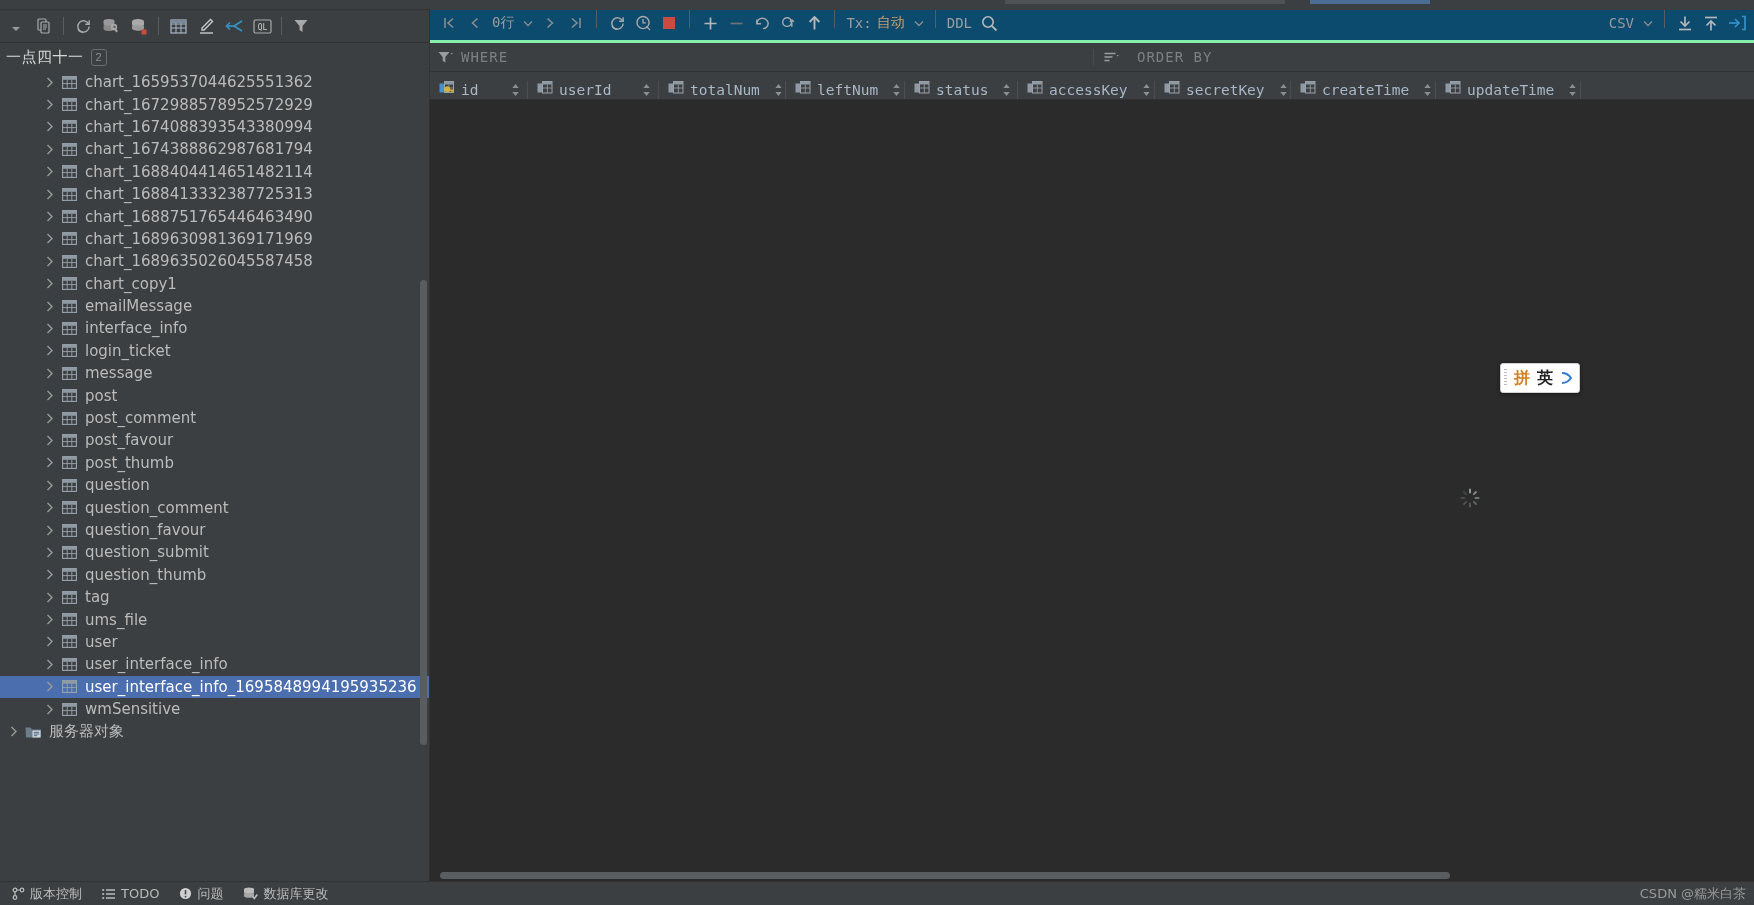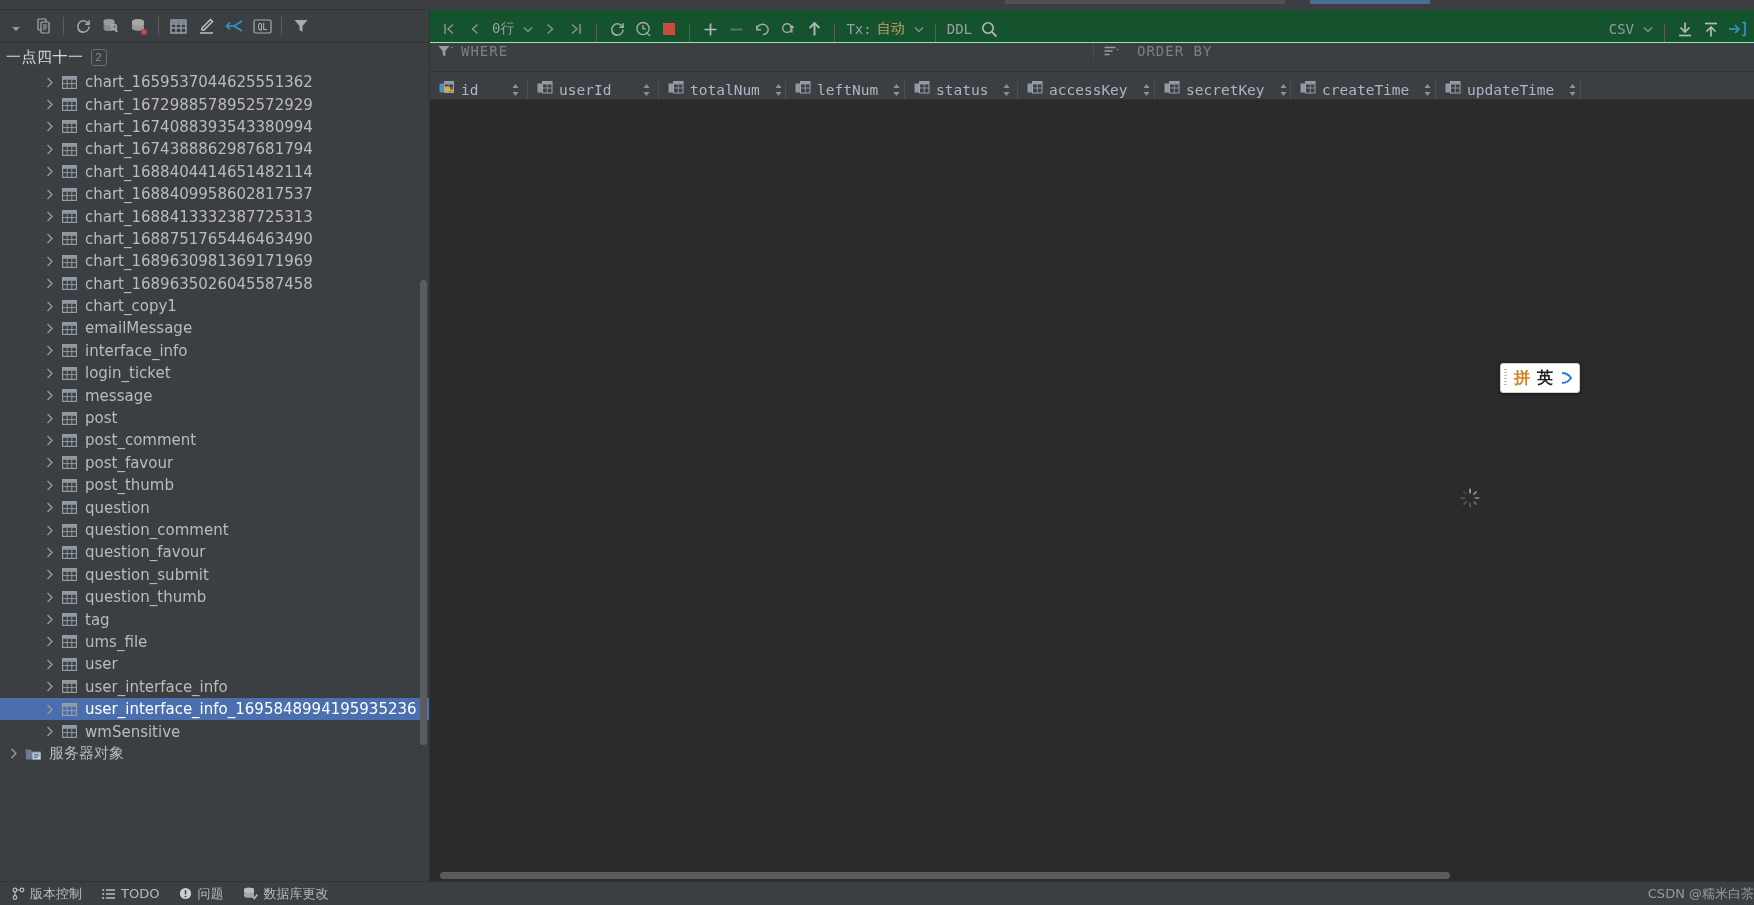--- a/index.html
+++ b/index.html
@@ -116,43 +116,43 @@
 
   
   .right-panel {
     flex: 1 1 auto; min-width: 0;
     background: #3c3f41;
     display: flex; flex-direction: column;
     position: relative;
   }
   .grid-toolbar {
     height: 33px; flex: 0 0 33px;
-    display: flex; align-items: flex-end;
-    background: #14532d;
+    display: flex; align-items: flex-start;
+    background: #0c4a6e;
     padding-left: 6px;
-    border-bottom: 1px solid #86efac;
+    border-bottom: 3px solid #86efac;
   }
   .gt-btn {
     height: 26px; min-width: 26px;
     display:flex; align-items:center; justify-content:center;
     padding: 0 4px; border-radius:3px; flex: 0 0 auto;
   }
   .gt-sep { width:1px; height:18px; background:#5a5d5f; margin:0 7px; flex:0 0 auto;}
   .gt-text {
     color: #9b9e9f; font-size: 14px; font-family: "DejaVu Sans Mono", monospace;
     white-space: nowrap;
   }
   .gt-text.rows { color:#9b9e9f; }
   .gt-text.tx   { color:#9b9e9f; }
   .gt-orange { color:#cc9f68; }
   .gt-spacer { flex: 1 1 auto; }
 
   .filter-bar {
     height: 29px; flex: 0 0 29px;
-    display: flex; align-items: flex-start;
+    display: flex; align-items: center;
     background: #3c3f41;
     border-bottom: 1px solid #323232;
   }
   .filter-where {
     flex: 1 1 auto;
     display:flex; align-items:center; gap:7px;
     padding-left: 8px;
     border-right: 1px solid #4c4f51;
     min-width:0;
   }
@@ -212,21 +212,21 @@
     position: relative;
   }
   .sb-item {
     display:flex; align-items:center; gap:5px;
     padding: 0 10px; height: 100%;
     font-size: 13px; color: #bbbbbb;
     font-family: "DejaVu Sans", sans-serif;
     white-space: nowrap;
   }
   .sb-watermark {
-    position: absolute; right: 0;
+    position: absolute; right: 8px;
     font-size: 13px; color: #9a9a9a;
     font-family: "DejaVu Sans", sans-serif;
   }
 
   
   .ime-widget {
     position: absolute;
     left: 1500px; top: 363px;
     height: 30px;
     display: flex; align-items: center;
@@ -419,35 +419,20 @@
               </svg>
             </span>
             <span class="tree-icon">
               <svg width="15" height="13" viewBox="0 0 15 13">
                 <rect x="0.6" y="0.6" width="13.8" height="11.8" fill="none" stroke="#9aa4ad" stroke-width="1.1"></rect>
                 <rect x="0.6" y="0.6" width="13.8" height="3.2" fill="#8e99a3"></rect>
                 <path d="M0.6 7.6h13.8M5.2 3.8v8.6M9.8 3.8v8.6" stroke="#9aa4ad" stroke-width="0.9"></path>
               </svg>
             </span>
             <span class="tree-label">chart_1688404414651482114</span>
-          </div>
-          <div class="tree-row depth2">
-            <span class="chev">
-              <svg width="9" height="11" viewBox="0 0 9 11">
-                <path d="M1.5 1 L6 5.5 L1.5 10" fill="none" stroke="#9a9a9a" stroke-width="1.4"></path>
-              </svg>
-            </span>
-            <span class="tree-icon">
-              <svg width="15" height="13" viewBox="0 0 15 13">
-                <rect x="0.6" y="0.6" width="13.8" height="11.8" fill="none" stroke="#9aa4ad" stroke-width="1.1"></rect>
-                <rect x="0.6" y="0.6" width="13.8" height="3.2" fill="#8e99a3"></rect>
-                <path d="M0.6 7.6h13.8M5.2 3.8v8.6M9.8 3.8v8.6" stroke="#9aa4ad" stroke-width="0.9"></path>
-              </svg>
-            </span>
-            <span class="tree-label">chart_1688409958602817537</span>
           </div>
           <div class="tree-row depth2">
             <span class="chev">
               <svg width="9" height="11" viewBox="0 0 9 11">
                 <path d="M1.5 1 L6 5.5 L1.5 10" fill="none" stroke="#9a9a9a" stroke-width="1.4"></path>
               </svg>
             </span>
             <span class="tree-icon">
               <svg width="15" height="13" viewBox="0 0 15 13">
                 <rect x="0.6" y="0.6" width="13.8" height="11.8" fill="none" stroke="#9aa4ad" stroke-width="1.1"></rect>

